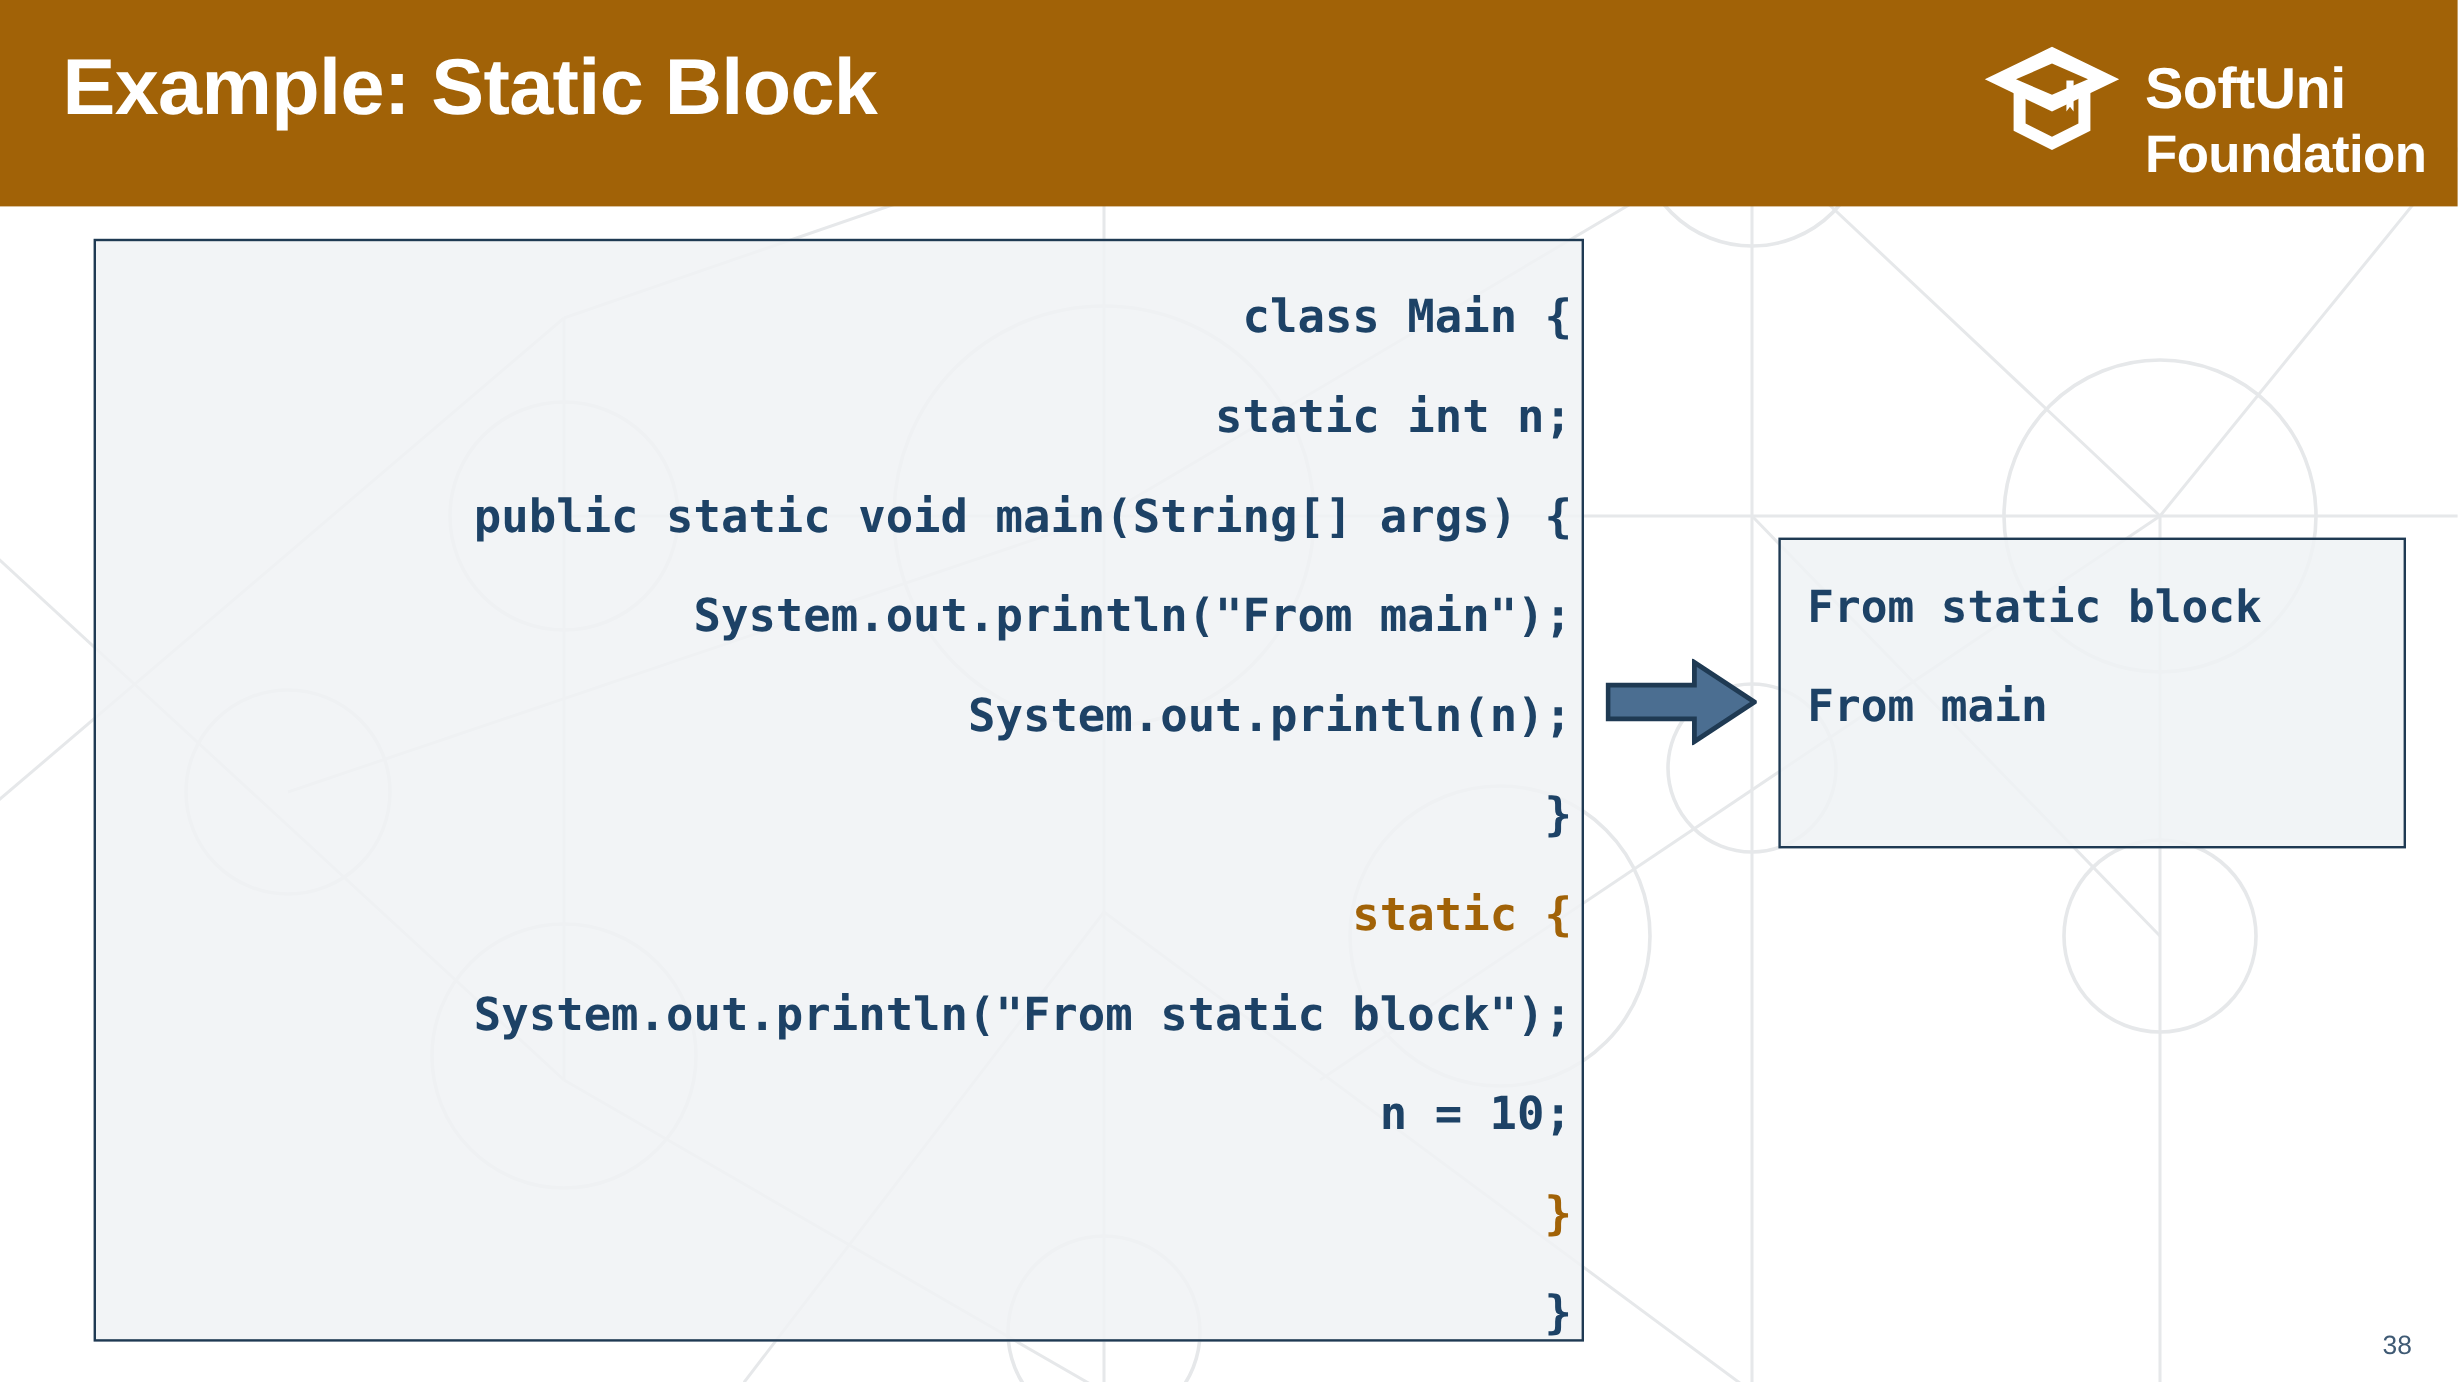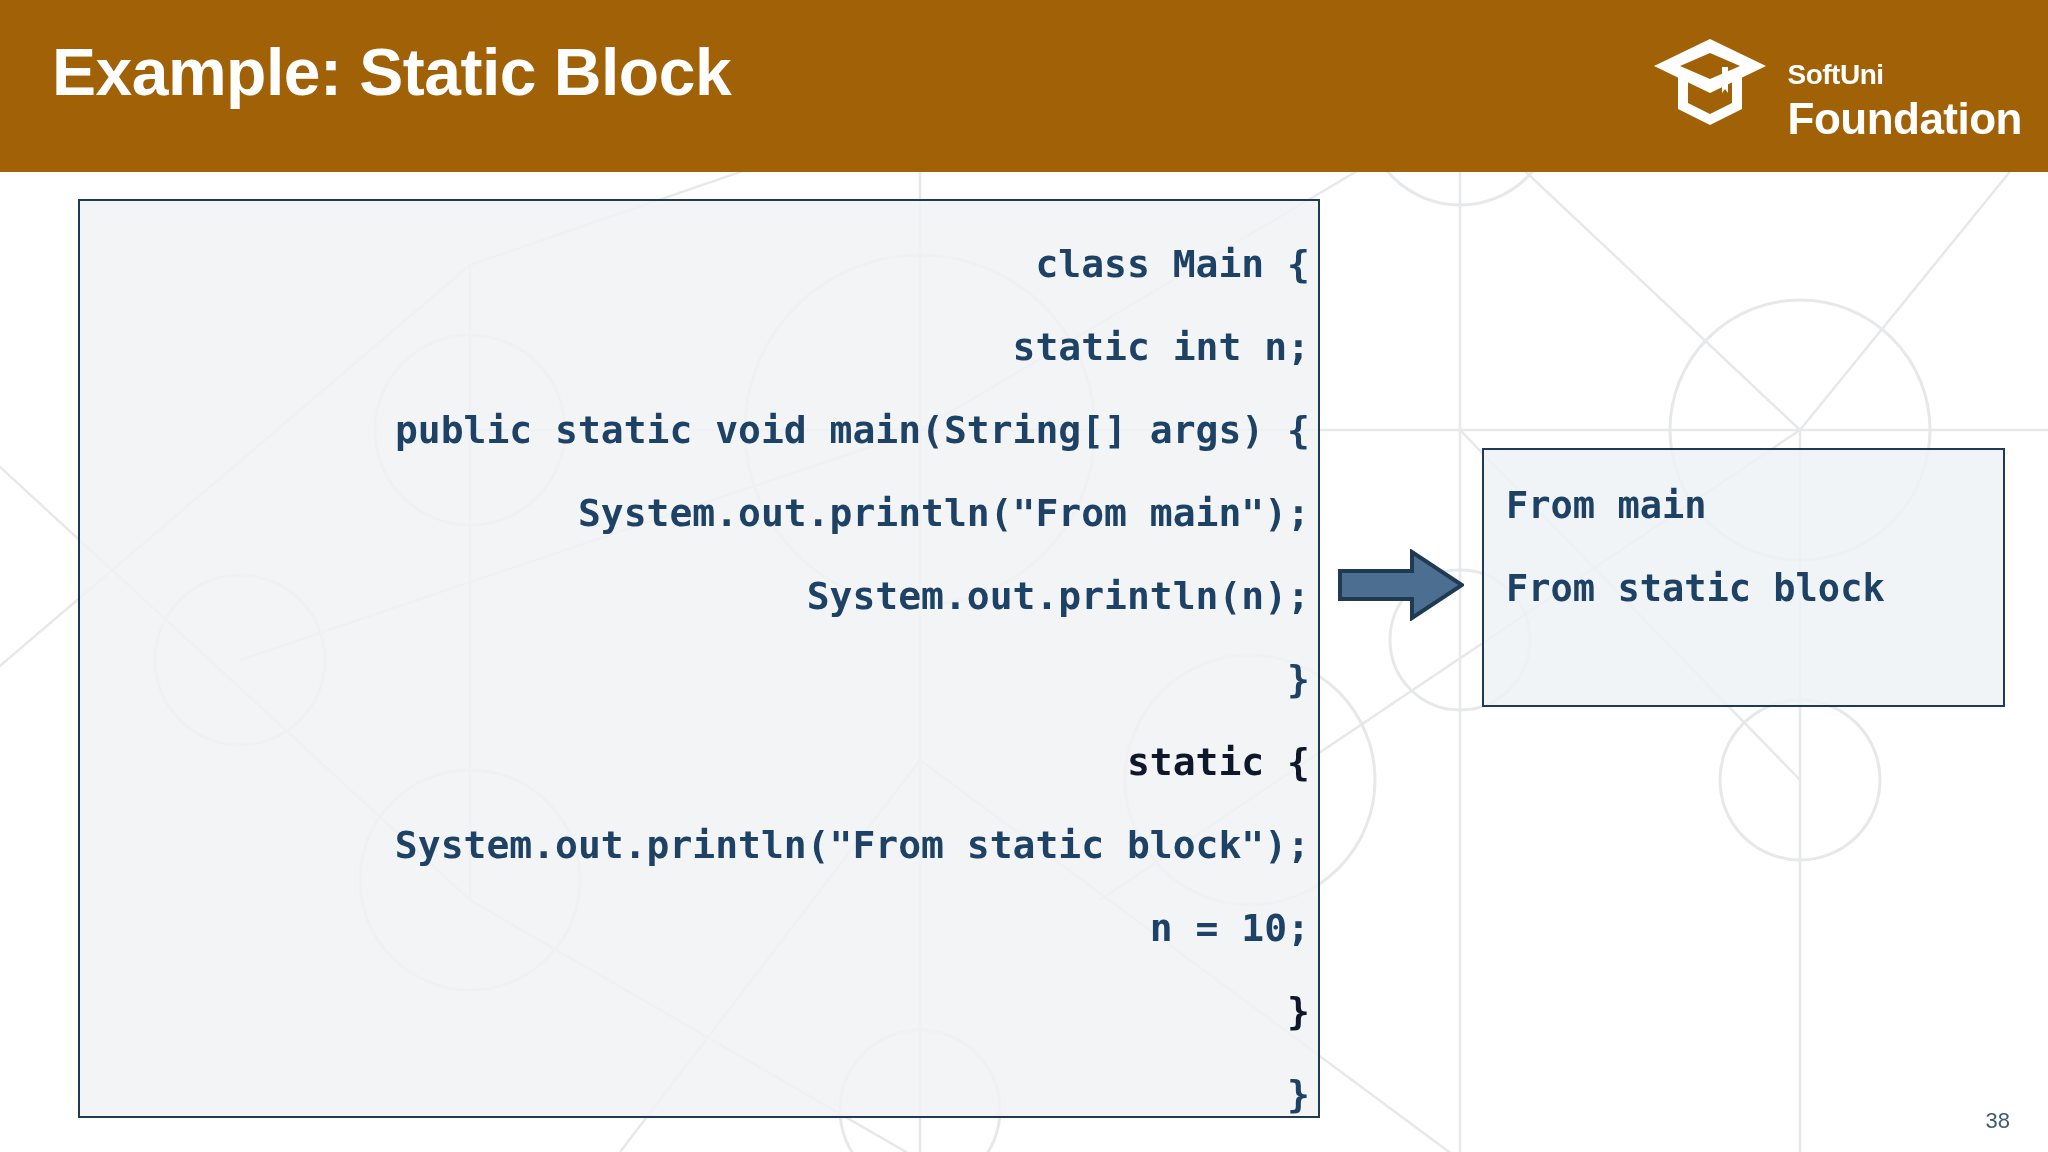--- a/index.html
+++ b/index.html
@@ -30,21 +30,21 @@
   
   #logo{
     position:absolute;right:26px;top:26px;
     height:110px;display:flex;align-items:center;gap:18px;
   }
   #logo-cap{flex:0 0 auto;}
   #logo-text{
     display:flex;flex-direction:column;justify-content:center;
     color:#ffffff;line-height:1.0;
   }
-  #logo-text .l1{font-size:28px;font-weight:bold;letter-spacing:-0.5px;margin-top:40px;}
+  #logo-text .l1{font-size:48px;font-weight:bold;letter-spacing:-0.5px;margin-top:40px;}
   #logo-text .l2{font-size:44px;font-weight:bold;letter-spacing:-0.5px;margin-top:8px;}
 
   
   #code-box{
     position:absolute;left:78px;top:199px;width:1242px;height:919px;
     background:rgba(240,242,245,0.86);
     border:2px solid #1f3a53;
     box-sizing:border-box;
     z-index:2;
   }
@@ -52,21 +52,21 @@
     position:absolute;left:20px;top:22px;right:8px;
     font-family:"DejaVu Sans Mono","Liberation Mono",monospace;
     font-size:38px;
     line-height:83px;
     color:#1d4266;
     font-weight:bold;
     white-space:pre;
     text-align:right;
   }
   .code-line{white-space:pre;}
-  .tok-orange{color:#0f172a;}
+  .tok-orange{color:#a16207;}
 
   
   #flow-arrow{
     position:absolute;left:1338px;top:549px;width:126px;height:72px;z-index:2;
   }
 
   
   #output-box{
     position:absolute;left:1482px;top:448px;width:523px;height:259px;
     background:rgba(239,242,245,0.86);
@@ -146,16 +146,16 @@
 
 <div id="code-box">
   <div id="code-lines"><div class="code-line">class Main {</div><div class="code-line">  static int n;</div><div class="code-line">  public static void main(String[] args) {</div><div class="code-line">    System.out.println("From main");</div><div class="code-line">    System.out.println(n);</div><div class="code-line">  }</div><div class="code-line tok-orange">  static {</div><div class="code-line">    System.out.println("From static block");</div><div class="code-line">    n = 10;</div><div class="code-line tok-orange">  }</div><div class="code-line">}</div></div>
 </div>
 
 <svg id="flow-arrow" viewBox="0 0 126 72" xmlns="http://www.w3.org/2000/svg">
   <polygon points="2,22 74,22 74,3 124,36 74,69 74,50 2,50" fill="#4b6e91" stroke="#1f3a53" stroke-width="4" stroke-linejoin="miter"></polygon>
 </svg>
 
 <div id="output-box">
-  <div id="output-lines"><div>From main</div><div>From static block</div></div>
+  <div id="output-lines"><div>From static block</div><div>From main</div></div>
 </div>
 
 <div id="page-number">38</div>
 
 </body></html>

